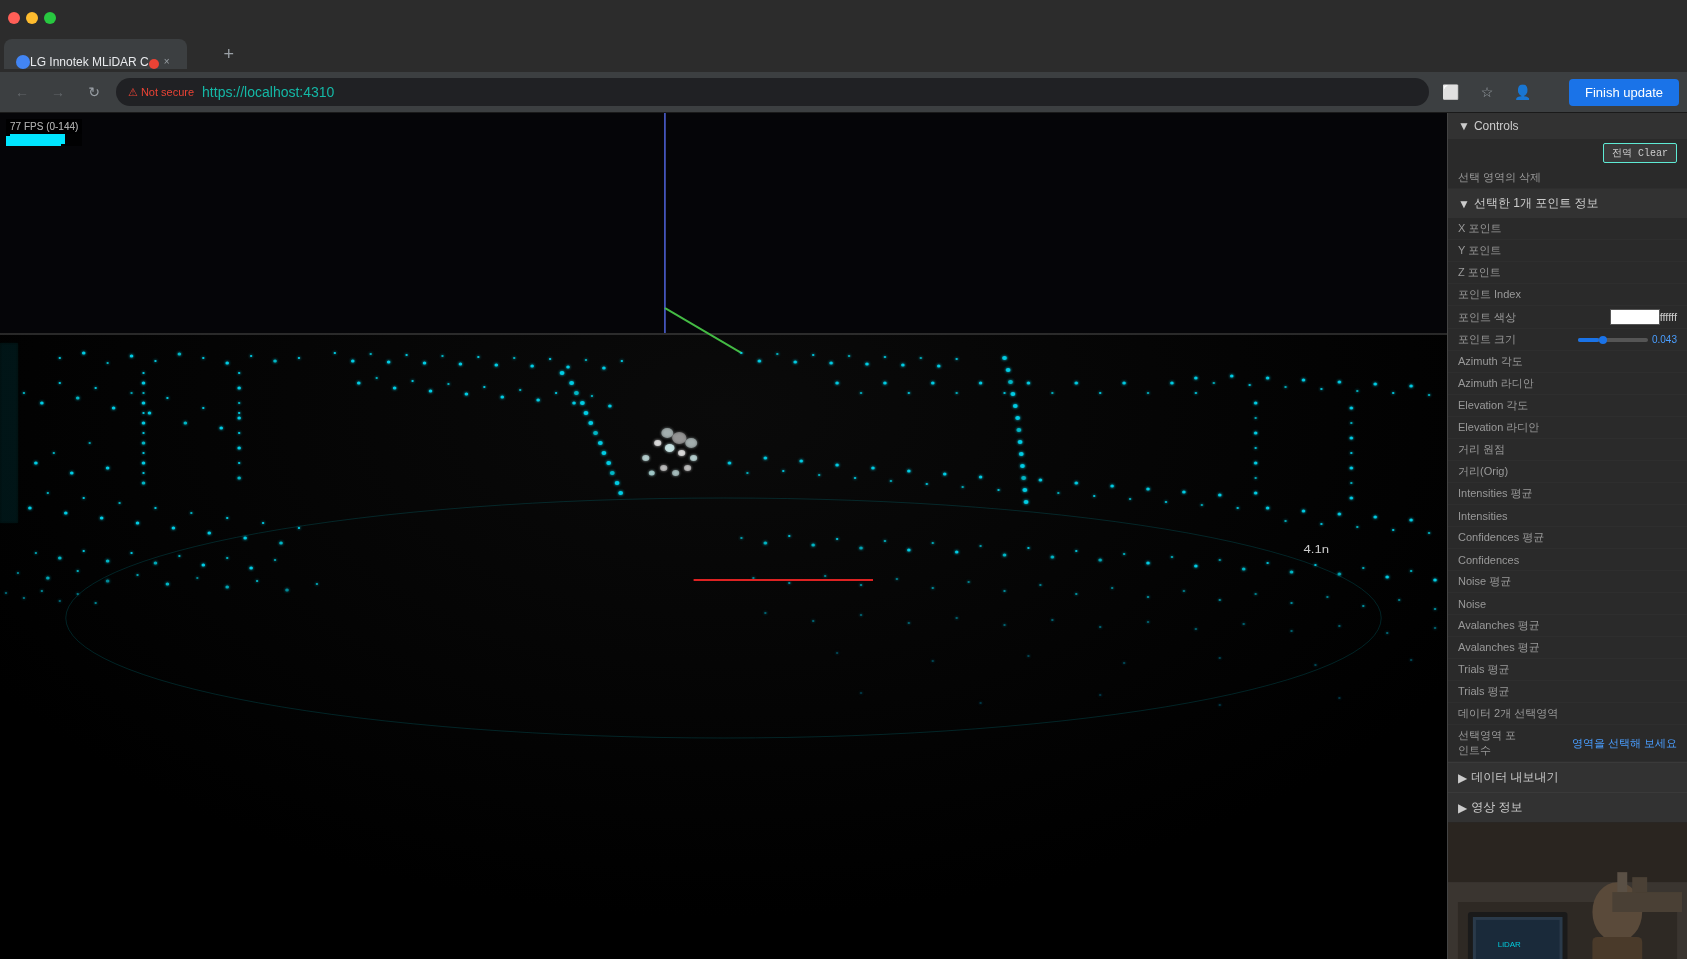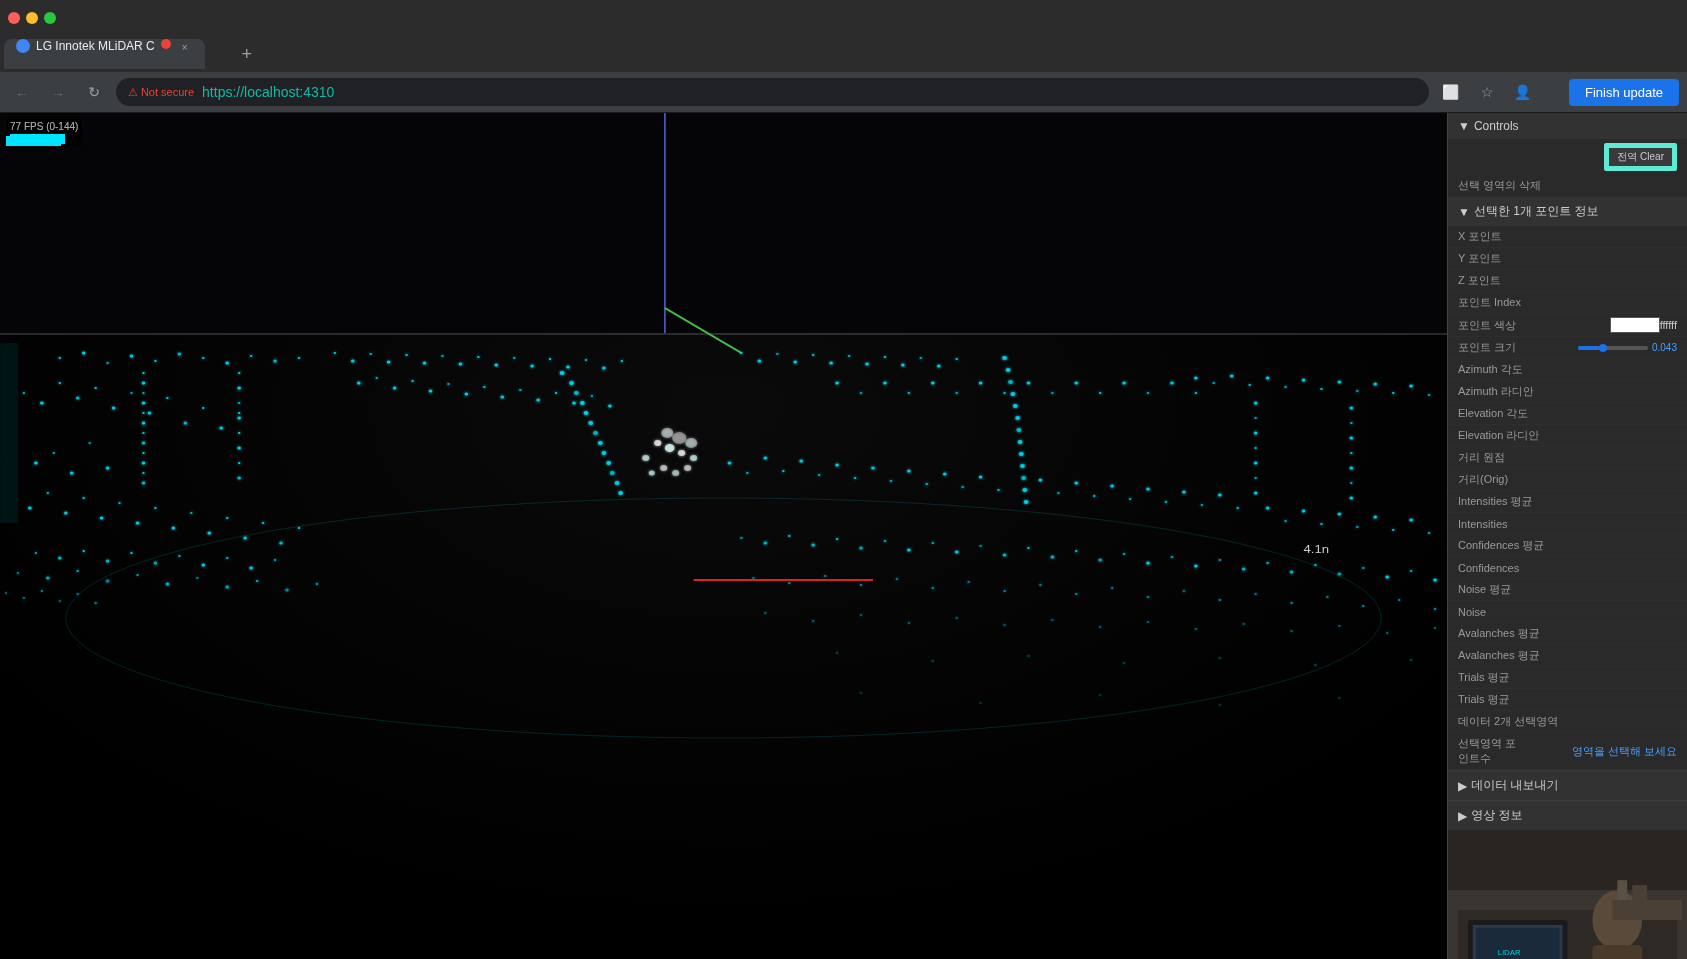--- a/index.html
+++ b/index.html
@@ -39,26 +39,26 @@
     .tab-bar {
       display: flex;
       align-items: center;
       height: 36px;
       background: #2c2c2c;
       padding: 0 4px;
     }
 
     .tab {
       display: flex;
-      align-items: flex-start;
+      align-items: flex-end;
       height: 30px;
       padding: 0 12px;
       border-radius: 8px 8px 0 0;
       font-size: 12px;
-      gap: 6px;
+      gap: 0;
       cursor: pointer;
       max-width: 240px;
     }
 
     .tab.active {
       background: #3c3f41;
       color: #e8eaed;
     }
 
     .tab.inactive {
@@ -320,26 +320,27 @@
 
     .top-buttons {
       display: flex;
       justify-content: flex-end;
       padding: 4px 10px;
       gap: 8px;
     }
 
     .clear-btn {
       background: #3a3a3a;
-      border: 5px solid #5eead4;
+      border: 1px solid #5eead4;
       color: #ccc;
       font-size: 10px;
       padding: 2px 8px;
       cursor: pointer;
       border-radius: 2px;
+      font-family: Liberation Mono, monospace;
     }
   </style>
 </head>
 <body>
 
 <div class="browser-chrome">
 
   <div class="title-bar">
     <div class="window-controls">
       <span class="win-btn win-close"></span>

